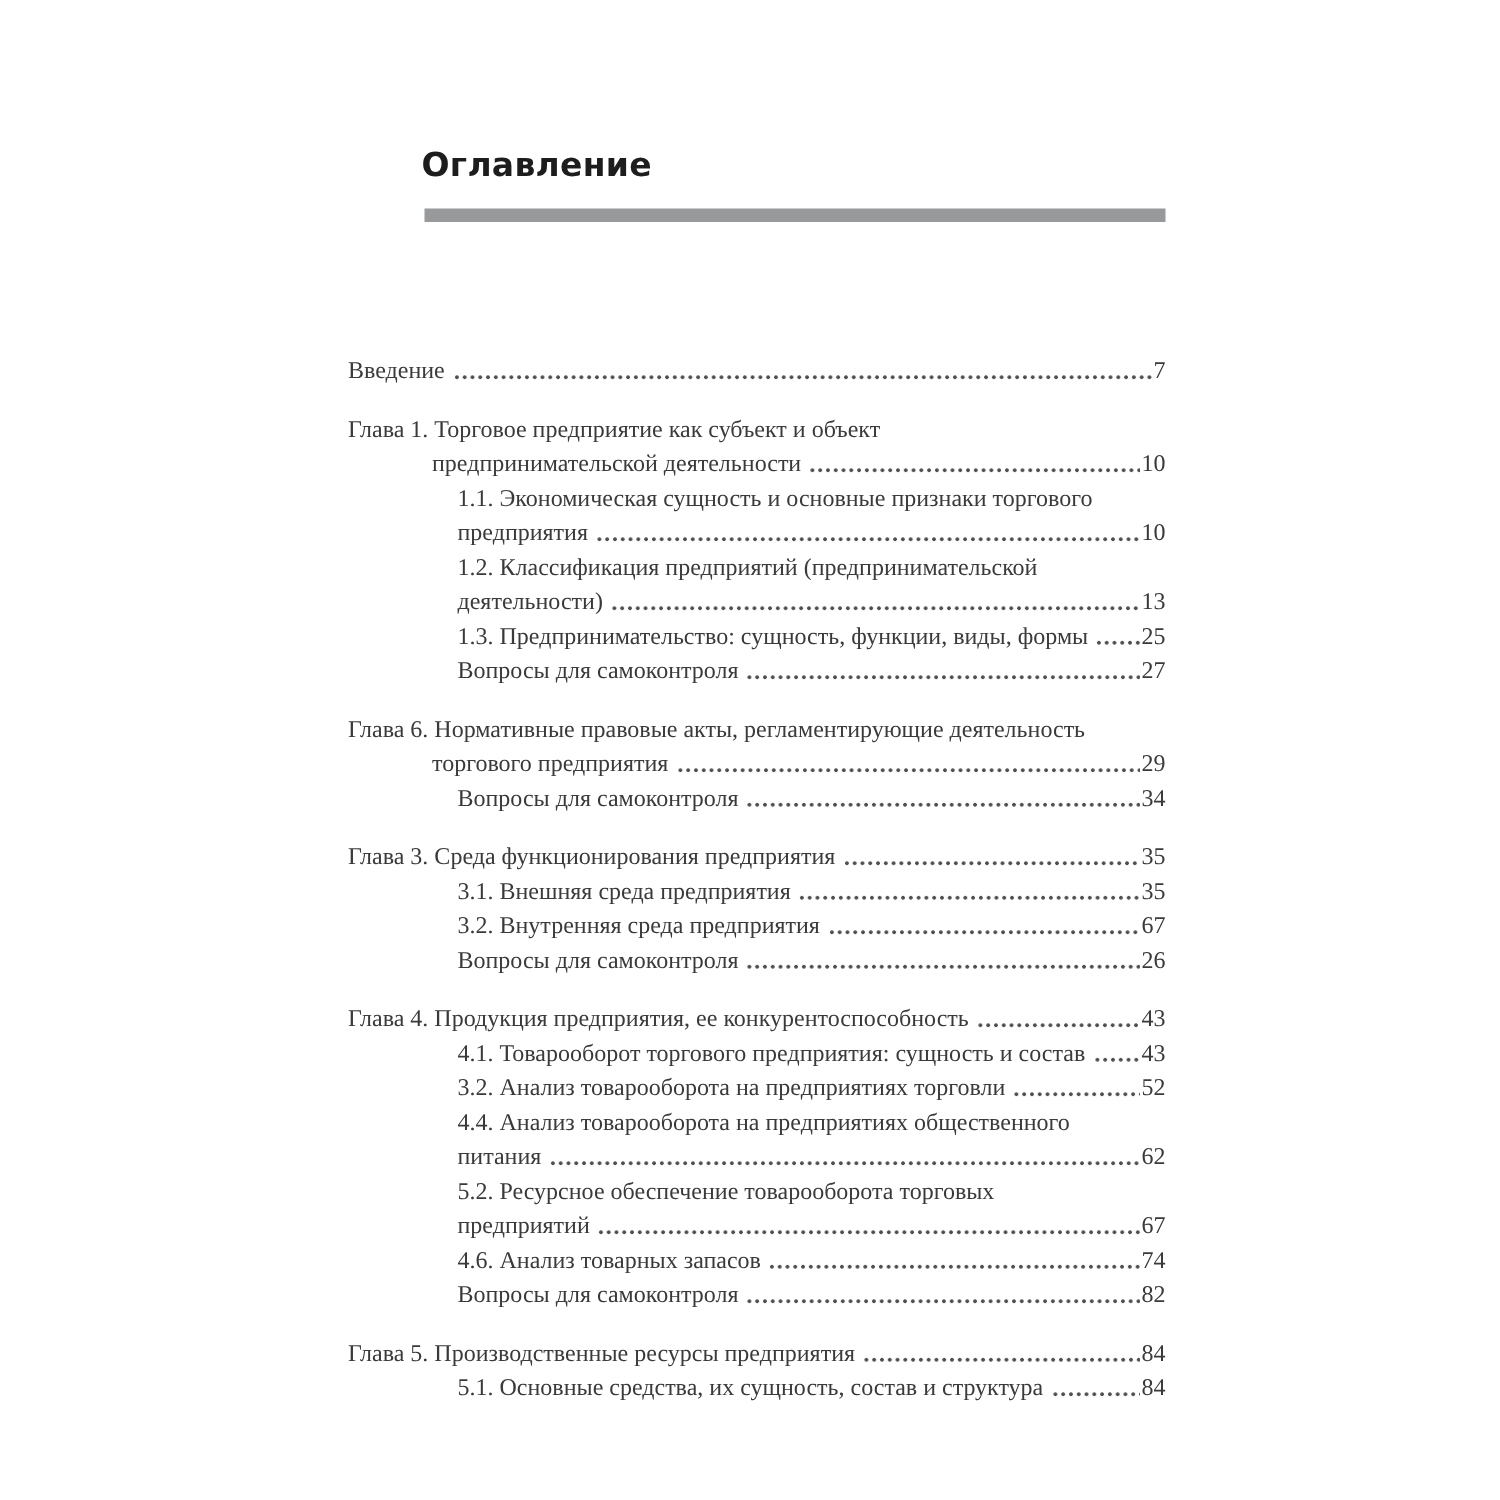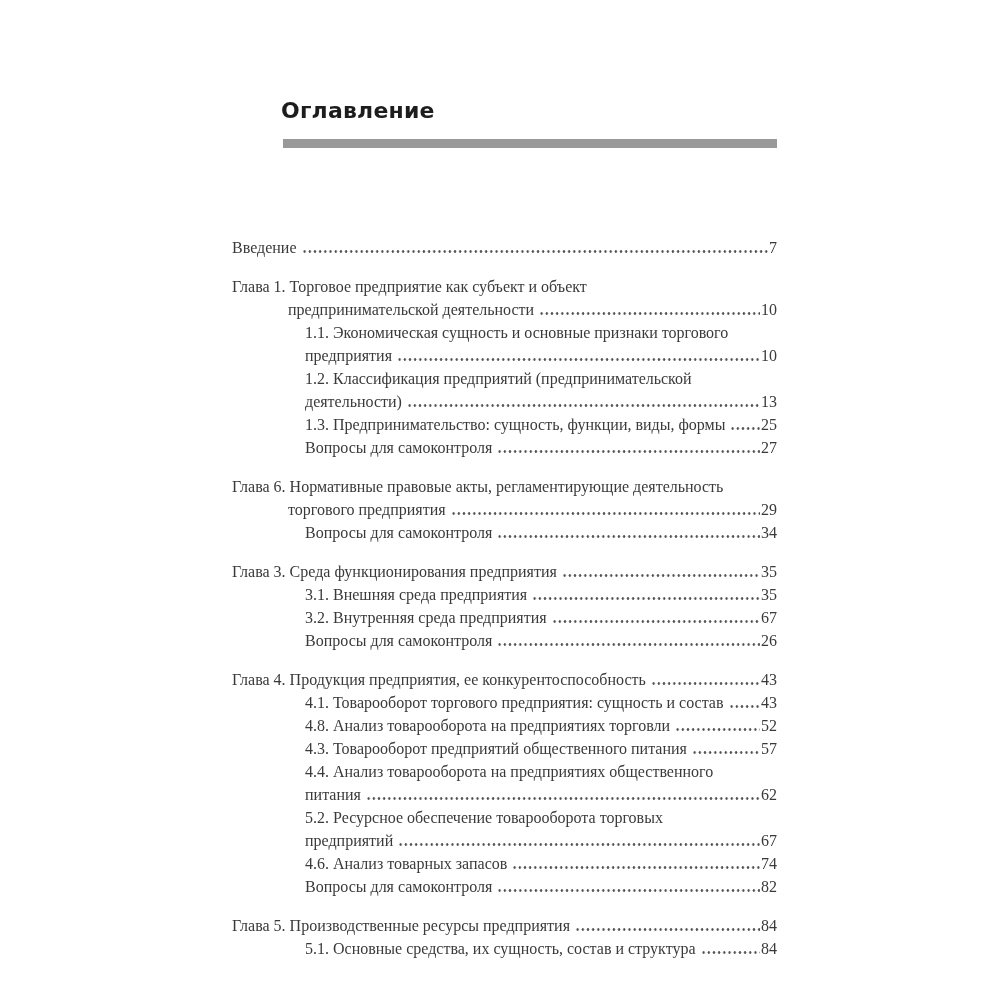--- a/index.html
+++ b/index.html
@@ -162,30 +162,23 @@
       </div>
       <div class="entry section">
         <div class="line row ind-section">
           <span class="txt">4.1. Товарооборот торгового предприятия: сущность и состав</span>
           <span class="leader"></span>
           <span class="pg">43</span>
         </div>
       </div>
       <div class="entry section">
         <div class="line row ind-section">
-          <span class="txt">4.8. Анализ товарооборота на предприятиях торговли</span>
+          <span class="txt">3.2. Анализ товарооборота на предприятиях торговли</span>
           <span class="leader"></span>
           <span class="pg">52</span>
-        </div>
-      </div>
-      <div class="entry section">
-        <div class="line row ind-section">
-          <span class="txt">4.3. Товарооборот предприятий общественного питания</span>
-          <span class="leader"></span>
-          <span class="pg">57</span>
         </div>
       </div>
       <div class="entry section">
         <div class="line first ind-section"><span class="txt">4.4. Анализ товарооборота на предприятиях общественного</span></div>
         <div class="line row ind-section">
           <span class="txt">питания</span>
           <span class="leader"></span>
           <span class="pg">62</span>
         </div>
       </div>

